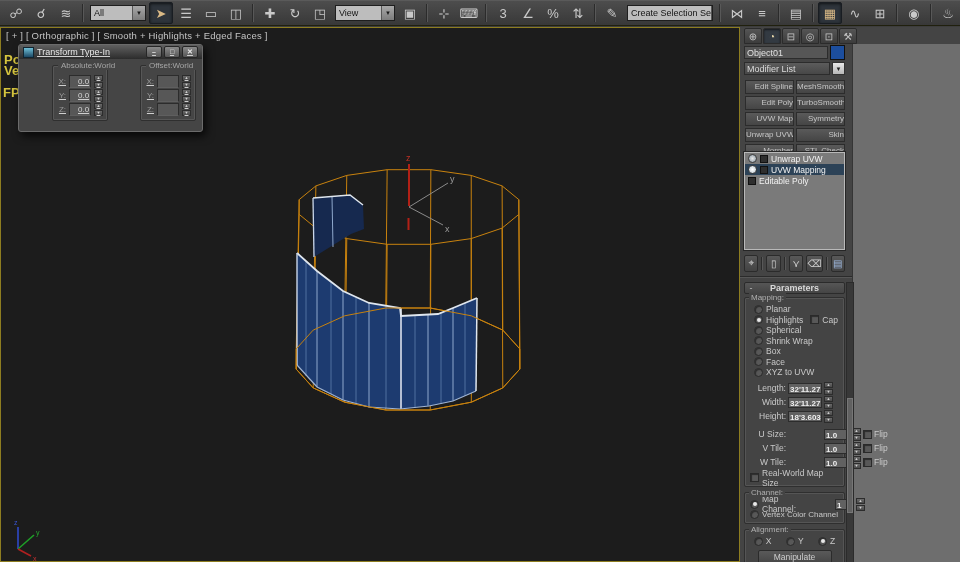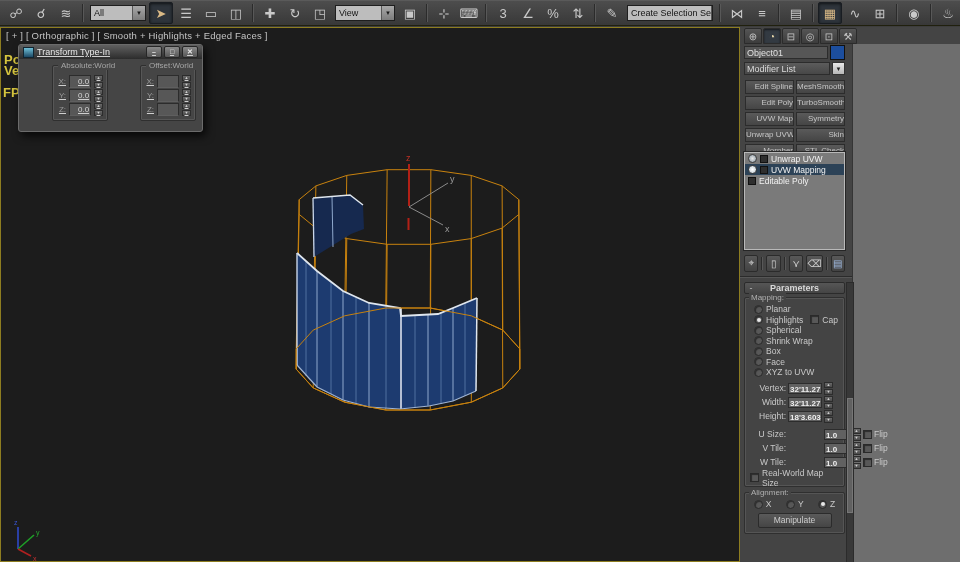--- a/index.html
+++ b/index.html
@@ -406,21 +406,21 @@
             <span class="radio"></span>
             <span>Face</span>
           </div>
           <div class="p-row">
             <span class="radio"></span>
             <span>XYZ to UVW</span>
           </div>
         </div>
       <div id="dim-rows" style="margin-top:4px">
           <div class="f-row">
-            <span class="flbl">Vertex:</span>
+            <span class="flbl">Length:</span>
             <div class="f-field">32'11.27</div>
             <span class="spin">
               <span>▲</span>
               <span>▼</span>
             </span>
           </div>
           <div class="f-row">
             <span class="flbl">Width:</span>
             <div class="f-field">32'11.27</div>
             <span class="spin">
@@ -468,20 +468,36 @@
             <span class="chk"></span>
             <span class="flip-lbl">Flip</span>
           </div>
         </div>
       <div class="p-row" style="margin-top:4px;margin-left:2px">
         <span class="chk"></span>
         <span>Real-World Map Size</span>
       </div>
     </div>
 
+    <div class="grp">
+      <span class="grp-title">Channel:</span>
+      <div class="p-row" style="margin-left:2px">
+        <span class="radio on"></span>
+        <span>Map Channel:</span>
+        <span class="f-field t-field" style="width:18px">1</span>
+        <span class="spin">
+            <span>▲</span>
+            <span>▼</span>
+          </span>
+      </div>
+      <div class="p-row" style="margin-left:2px">
+        <span class="radio"></span>
+        <span style="font-size:8px">Vertex Color Channel</span>
+      </div>
+    </div>
 
     <div class="grp" style="margin-bottom:0">
       <span class="grp-title">Alignment:</span>
       <div class="p-row" id="align-axes" style="justify-content:space-around;margin-left:0">
           <span style="display: inline-flex; align-items: center; gap: 3px;">
             <span class="radio"></span>
             <span>X</span>
           </span>
           <span style="display: inline-flex; align-items: center; gap: 3px;">
             <span class="radio"></span>

